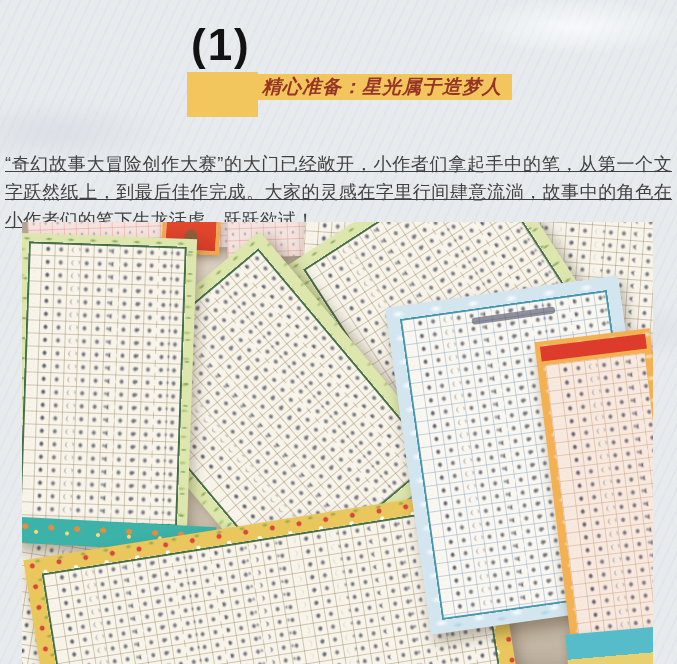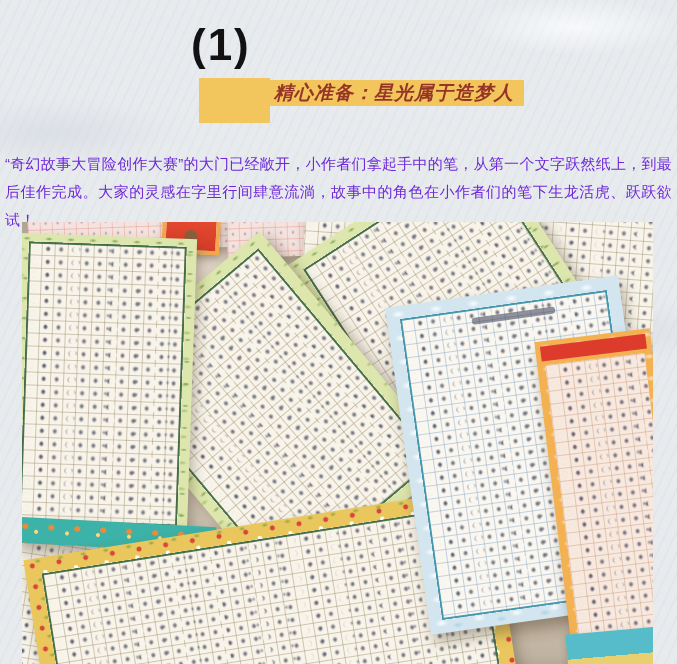--- a/index.html
+++ b/index.html
@@ -11,35 +11,36 @@
       radial-gradient(150px 40px at 85% 4%, rgba(250,252,254,.8), rgba(250,252,254,0) 70%),
       radial-gradient(180px 50px at 8% 20%, rgba(214,219,227,.7), rgba(214,219,227,0) 70%),
       radial-gradient(160px 45px at 92% 50%, rgba(213,219,226,.6), rgba(213,219,226,0) 70%),
       radial-gradient(220px 60px at 45% 85%, rgba(238,241,245,.8), rgba(238,241,245,0) 70%),
       repeating-linear-gradient(115deg, rgba(176,184,196,.10) 0 2px, rgba(0,0,0,0) 2px 9px);
   }
   .section-number{
     position:absolute;left:191px;top:20px;
     font-size:44px;font-weight:700;letter-spacing:2px;color:#121212;
   }
-  .headline{position:absolute;left:187px;top:78px;width:310px;height:46px;margin-left:12px;}
+  .headline{position:absolute;left:187px;top:72px;width:310px;height:46px;}
   .yellow-square{position:absolute;left:0;top:0;width:71px;height:45px;background:var(--accent-yellow,#f2c65c);}
   .title-strip{
     position:absolute;left:71px;top:2px;height:26px;
     background:var(--accent-yellow,#f2c65c);
     display:flex;align-items:center;padding:0 10px 0 4px;white-space:nowrap;
   }
   .title-strip span{
     font-size:19px;font-weight:700;font-style:italic;letter-spacing:1px;
     color:var(--title-red,#963527);
   }
   .intro{
     position:absolute;left:5px;top:150px;width:667px;margin:0;
-    font-size:15px;line-height:28px;letter-spacing:.2px;color:#6d28d9;
+    font-size:18px;line-height:28px;letter-spacing:.2px;color:#404040;
     text-align:justify;
+    text-decoration:underline;
   }
   
   .photo{
     position:absolute;left:22px;top:222px;width:631px;height:442px;overflow:hidden;
     background:#cbbfae;
     background-image:
       radial-gradient(200px 80px at 20% 10%, rgba(244,233,222,.9), rgba(244,233,222,0) 75%),
       radial-gradient(220px 90px at 80% 90%, rgba(180,165,145,.6), rgba(180,165,145,0) 75%);
     box-shadow:inset 0 0 18px rgba(60,50,40,.25);
   }

